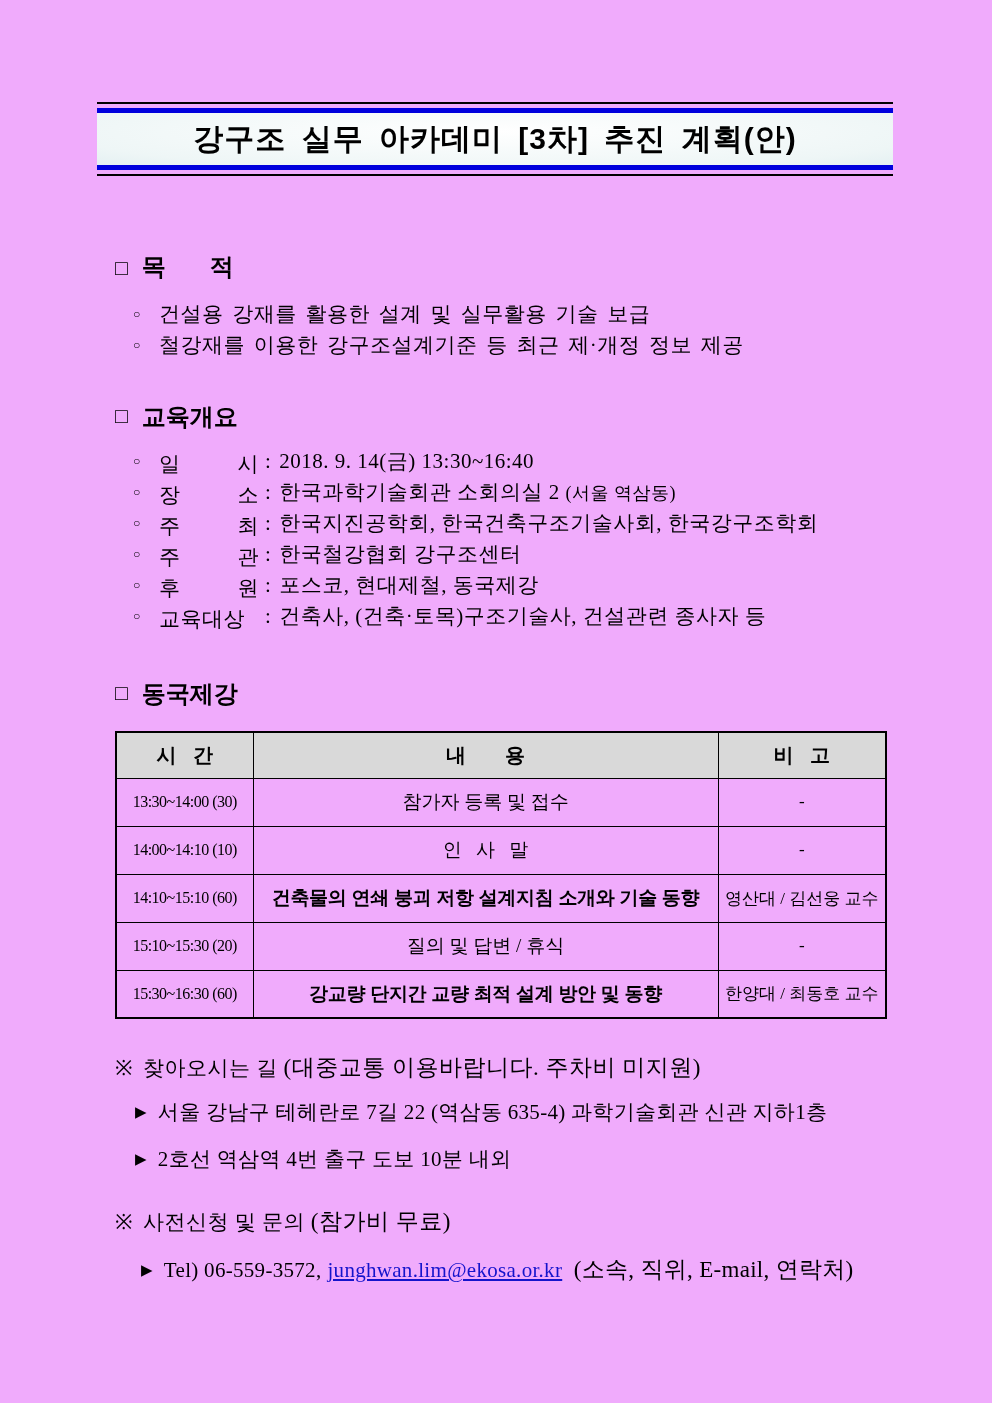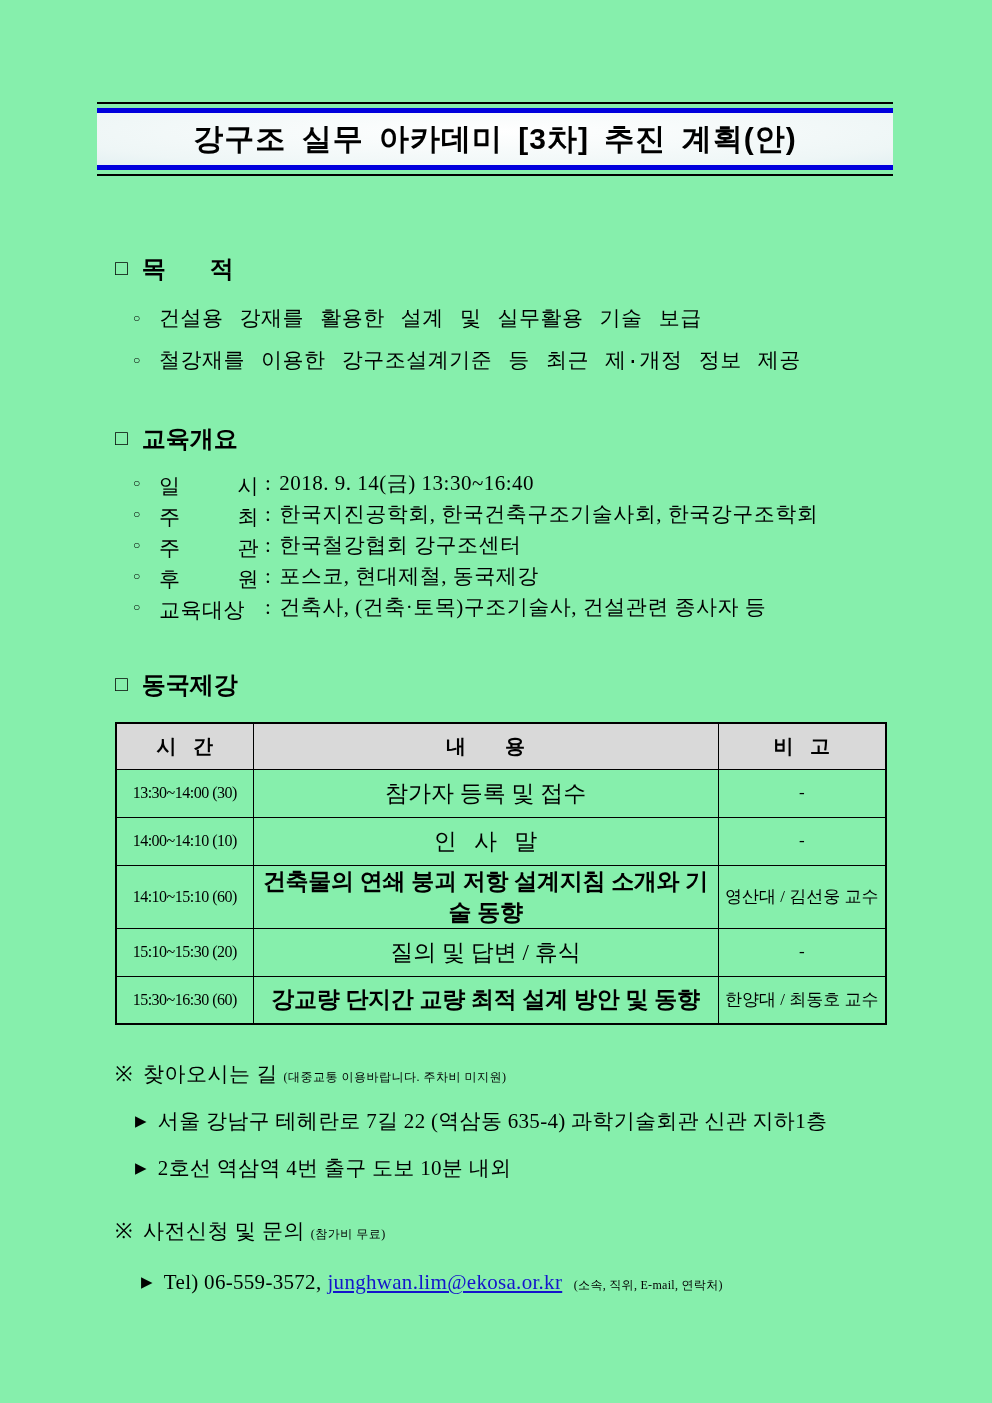--- a/index.html
+++ b/index.html
@@ -6,21 +6,21 @@
     --accent-blue:#0000dd;
     --table-header-bg:#d9d9d9;
     --link-blue:#1414cc;
     --banner-tint:#bfdbe4;
   }
   *{margin:0;padding:0;box-sizing:border-box;}
   html,body{background:#fff;}
   .page{
     position:relative;
     width:992px;height:1403px;
-    background:#86efac;
+    background:#f0abfc;
     font-family:"Liberation Serif",serif;
     color:#000;
     overflow:hidden;
   }
   [data-bind]{white-space:pre-wrap;}
 
   
   .banner-frame{
     margin:102px 99px 0 97px;
     border-top:2px solid #000;
@@ -49,27 +49,28 @@
   }
   .sec-marker{
     font-family:"Liberation Sans",sans-serif;
     font-weight:normal;font-size:21px;
     margin-right:14px;position:relative;top:-1px;
   }
   .sec-title-justify{
     display:inline-block;width:92px;
     text-align:justify;text-align-last:justify;
     white-space:normal;
+    font-family:Liberation Mono, monospace;
   }
 
   .sec-purpose{margin-top:78px;}
   .purpose-items{margin-top:16px;margin-left:18px;}
   .p-item{
-    font-size:21px;line-height:40px;
-    letter-spacing:0.5px;word-spacing:3px;font-family:Liberation Mono, monospace;
+    font-size:21px;line-height:28px;
+    letter-spacing:0.5px;word-spacing:3px;
   }
   .o-bullet{
     display:inline-block;width:13px;
     font-size:12px;margin-right:13px;
     position:relative;top:-3px;
   }
 
   .sec-overview{margin-top:40px;}
   .overview-items{margin-top:15px;margin-left:18px;}
   .ov-line{font-size:21px;line-height:28px;letter-spacing:0.5px;}
@@ -98,32 +99,32 @@
     height:46px;
     background:var(--table-header-bg);
     font-family:"Liberation Sans",sans-serif;
     font-weight:bold;font-size:20px;
   }
   .schedule-table td{height:48px;}
   .col-time{width:137px;}
   .col-content{width:465px;}
   .col-note{width:168px;}
   .t-time{font-size:16px;letter-spacing:-0.5px;}
-  .t-content{font-size:23px;}
+  .t-content{font-size:19px;}
   .t-content.emph{
     font-family:"Liberation Sans",sans-serif;
     font-weight:bold;letter-spacing:-0.3px;
   }
   .t-note{font-size:17px;}
 
   .note-block{margin-top:34px;}
   .note-block.second{margin-top:30px;}
   .note-title-line{font-size:21px;line-height:30px;letter-spacing:0.5px;}
   .ref-mark{margin-right:10px;}
-  .note-small{font-size:12px;}
+  .note-small{font-size:23px;}
   .note-item{
     margin-top:13px;padding-left:20px;
     font-size:21px;line-height:32px;letter-spacing:0.3px;
   }
   .arrow{
     font-size:15px;margin-right:11px;
     position:relative;top:-2px;
   }
   .tel-line{padding-left:26px;margin-top:17px;}
   .email-link{
@@ -163,20 +164,23 @@
     <section class="sec-overview">
       <h2 class="sec-head">
         <span class="sec-marker" data-bind="markers.section">□</span>
         <span data-bind="sections.overview.heading">교육개요</span>
       </h2>
       <div class="overview-items">
         <div class="ov-line">
           <span class="o-bullet" data-bind="markers.bullet">○</span><span class="ov-label" data-bind="sections.overview.items.0.label">일 시</span><span class="ov-colon" data-bind="markers.colon">:</span><span data-bind="sections.overview.items.0.value">2018. 9. 14(금) 13:30~16:40</span> <span class="ov-small" data-bind="sections.overview.items.0.value_small"></span>
         </div>
         <div class="ov-line">
+          <span class="o-bullet" data-bind="markers.bullet">○</span><span class="ov-label" data-bind="sections.overview.items.1.label">장 소</span><span class="ov-colon" data-bind="markers.colon">:</span><span data-bind="sections.overview.items.1.value">한국과학기술회관 소회의실 2</span> <span class="ov-small" data-bind="sections.overview.items.1.value_small">(서울 역삼동)</span>
+        </div>
+        <div class="ov-line">
           <span class="o-bullet" data-bind="markers.bullet">○</span><span class="ov-label" data-bind="sections.overview.items.2.label">주 최</span><span class="ov-colon" data-bind="markers.colon">:</span><span data-bind="sections.overview.items.2.value">한국지진공학회, 한국건축구조기술사회, 한국강구조학회</span> <span class="ov-small" data-bind="sections.overview.items.2.value_small"></span>
         </div>
         <div class="ov-line">
           <span class="o-bullet" data-bind="markers.bullet">○</span><span class="ov-label" data-bind="sections.overview.items.3.label">주 관</span><span class="ov-colon" data-bind="markers.colon">:</span><span data-bind="sections.overview.items.3.value">한국철강협회 강구조센터</span> <span class="ov-small" data-bind="sections.overview.items.3.value_small"></span>
         </div>
         <div class="ov-line">
           <span class="o-bullet" data-bind="markers.bullet">○</span><span class="ov-label" data-bind="sections.overview.items.4.label">후 원</span><span class="ov-colon" data-bind="markers.colon">:</span><span data-bind="sections.overview.items.4.value">포스코, 현대제철, 동국제강</span> <span class="ov-small" data-bind="sections.overview.items.4.value_small"></span>
         </div>
         <div class="ov-line">
           <span class="o-bullet" data-bind="markers.bullet">○</span><span class="ov-label" data-bind="sections.overview.items.5.label">교육대상</span><span class="ov-colon" data-bind="markers.colon">:</span><span data-bind="sections.overview.items.5.value">건축사, (건축·토목)구조기술사, 건설관련 종사자 등</span> <span class="ov-small" data-bind="sections.overview.items.5.value_small"></span>

